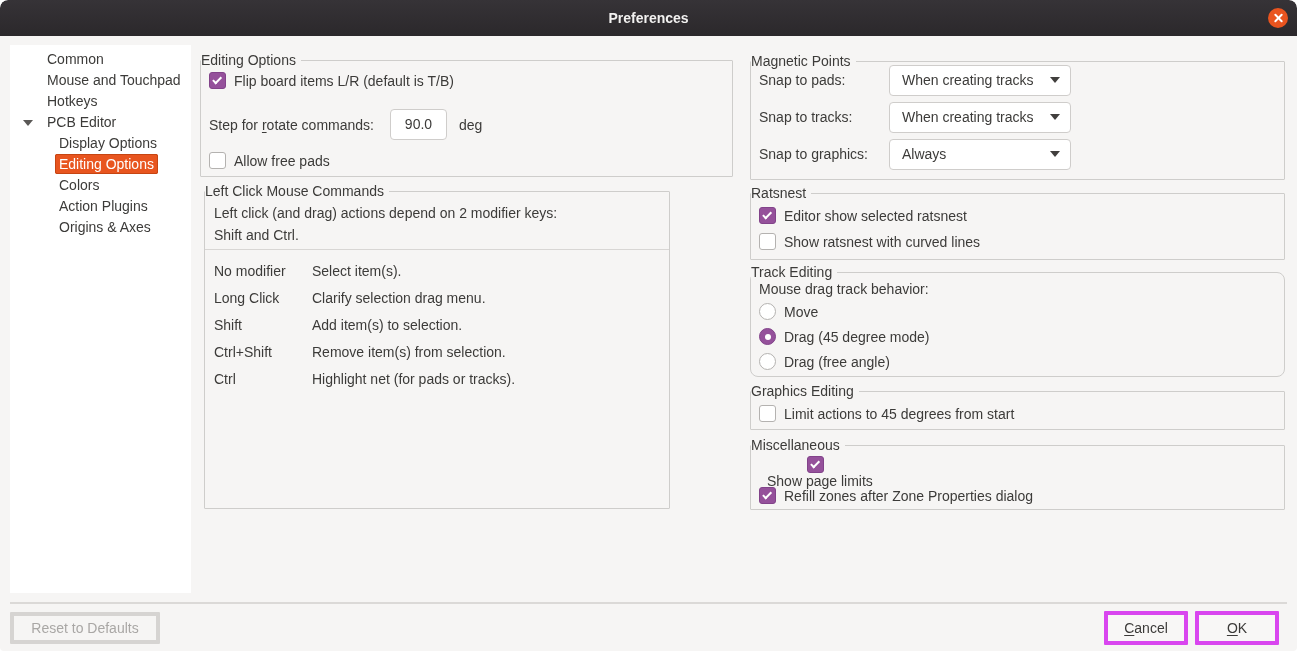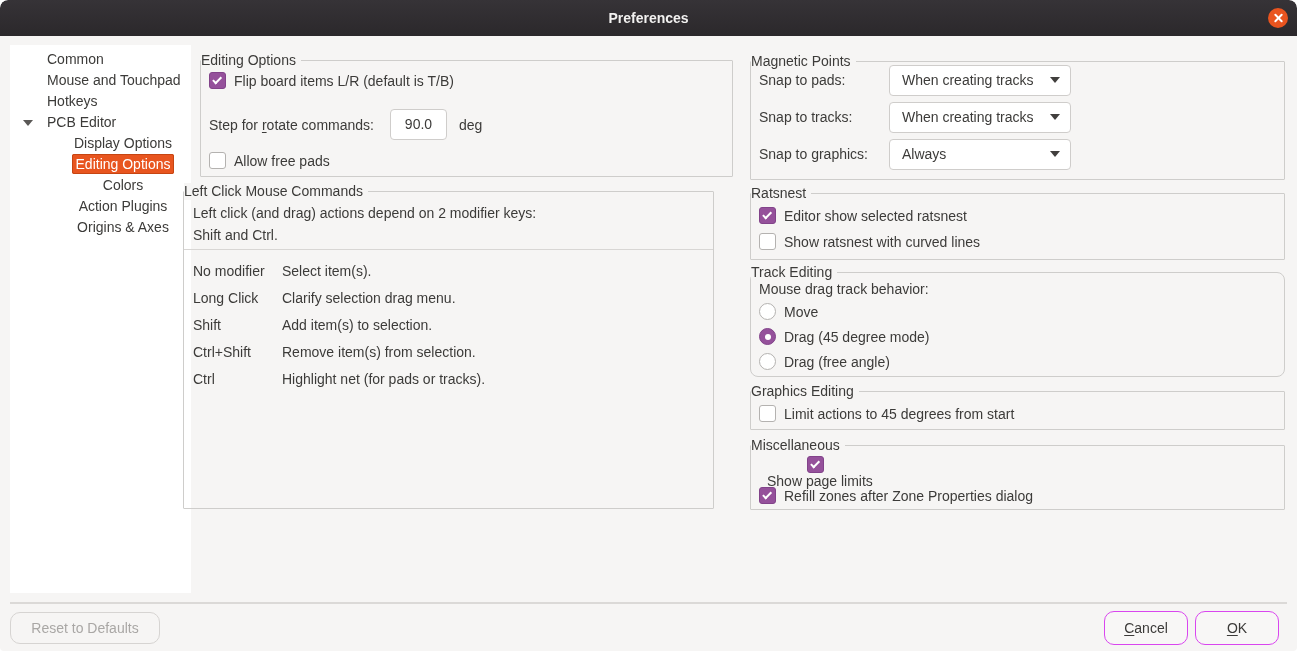--- a/index.html
+++ b/index.html
@@ -43,21 +43,21 @@
     position: absolute; left: 10px; top: 45px; width: 181px; height: 548px;
     background: #ffffff;
     padding-top: 4px;
   }
   .tree-item {
     position: relative; height: 21px; line-height: 21px;
     white-space: nowrap; cursor: default;
   }
   .tree-item .t-label { padding: 1px 3px; border-radius: 2px; border: 1px solid transparent; }
   .tree-item.lvl0 { padding-left: 33px; }
-  .tree-item.lvl1 { padding-left: 45px; text-align: center; }
+  .tree-item.lvl1 { padding-left: 45px; }
   .tree-item .t-label.selected {
     background: #e8551f; border-color: #c64512; color: #ffffff;
   }
   .expander {
     position: absolute; left: 13px; top: 8px;
     width: 0; height: 0;
     border-left: 5px solid transparent; border-right: 5px solid transparent;
     border-top: 6px solid #5a5856;
   }
 
@@ -115,31 +115,31 @@
   .dd-arrow {
     width: 0; height: 0; margin-left: 8px;
     border-left: 5px solid transparent; border-right: 5px solid transparent;
     border-top: 6px solid #413f3d;
   }
 
   
   .intro { position: absolute; left: 9px; top: 10px; line-height: 22px; }
   .lc-divider { position: absolute; left: 0; right: 0; top: 57px; border-top: 1px solid #d8d6d4; }
   .lc-table { position: absolute; left: 9px; top: 69px; }
-  .lc-row { display: flex; height: 20px; line-height: 20px; margin-bottom: 7px; }
+  .lc-row { display: flex; height: 20px; line-height: 20px; margin-bottom: 7px; gap: 9px; }
   .lc-mod { width: 89px; flex: 0 0 auto; }
 
   
   .footer-divider {
     position: absolute; left: 10px; right: 10px; top: 602px;
     height: 2px; background: #dbd9d7;
   }
   .btn {
     position: absolute; height: 34px;
-    background: #f8f7f6; border: 1px solid #d946ef; border-radius: 10px;
+    background: #f8f7f6; border: 4px solid #d946ef; border-radius: 1px;
     display: flex; align-items: center; justify-content: center;
     color: #3c3b39; font-size: 14px; cursor: default;
   }
   .btn.disabled { color: #a9a7a5; background: #f6f5f4; border-color: #d6d4d2; height: 32px; }
   .mnemonic { text-decoration: underline; text-underline-offset: 2px; }
 </style>
 </head>
 <body>
 
 <div class="window">
@@ -197,21 +197,21 @@
       <span><span>Step for </span><span class="mnemonic">r</span><span>otate commands:</span></span>
       <span class="text-input" style="width:57px; margin-left:16px;">90.0</span>
       <span style="margin-left:12px;">deg</span>
     </div>
     <div class="g-row" style="left:8px; top:91px;">
       <span class="checkbox"></span>
       <span class="ctrl-label">Allow free pads</span>
     </div>
   </div>
 
-  <div class="group" style="left:183px; top:191px; width:531px; height:318px;">
+  <div class="group" style="left:204px; top:191px; width:466px; height:318px;">
     <span class="group-label">Left Click Mouse Commands</span>
     <div class="intro">
       <div>Left click (and drag) actions depend on 2 modifier keys:</div>
       <div>Shift and Ctrl.</div>
     </div>
     <div class="lc-divider"></div>
     <div class="lc-table">
       <div class="lc-row">
         <span class="lc-mod">No modifier</span>
         <span>Select item(s).</span>

